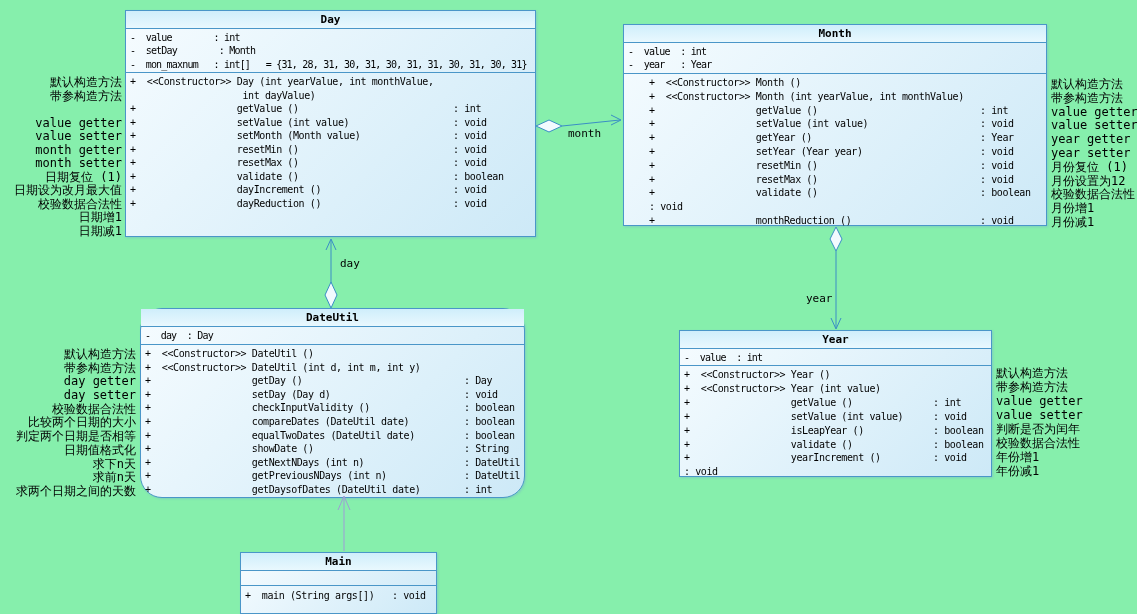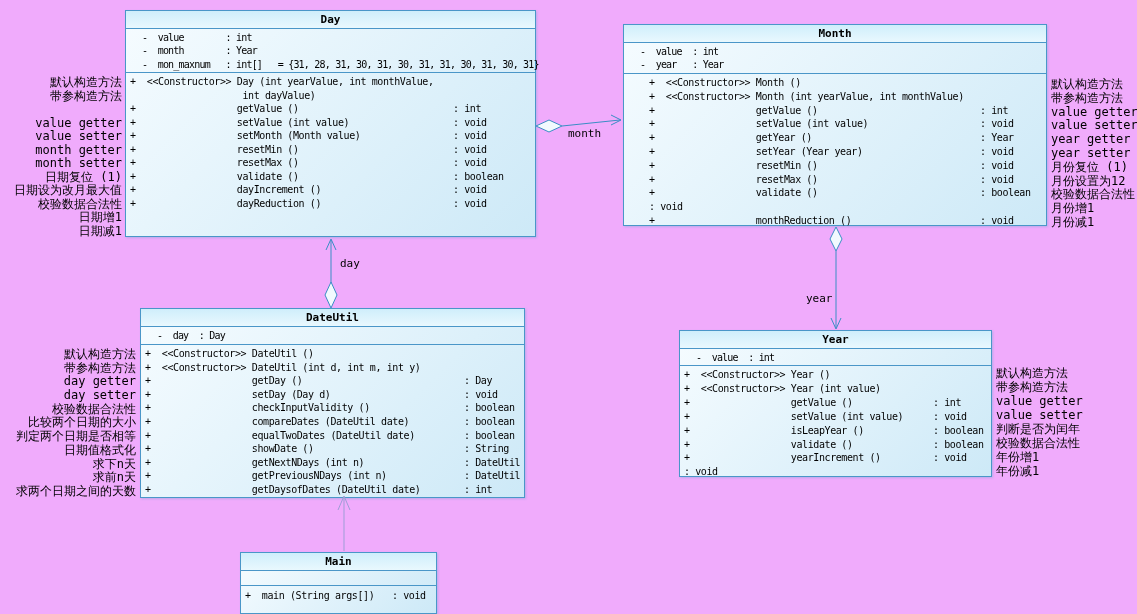--- a/index.html
+++ b/index.html
@@ -1,39 +1,39 @@
 <!DOCTYPE html>
 <html><head>
 <meta charset="utf-8">
 <style>
   html,body{margin:0;padding:0;background:#ffffff;}
   #stage{
     position:relative;width:1137px;height:614px;overflow:hidden;
-    background:#f0abfc;font-family:"DejaVu Sans Mono",monospace;
+    background:#86efac;font-family:"DejaVu Sans Mono",monospace;
   }
   
   .uml-class{
     position:absolute;border:1px solid #4a96c8;box-sizing:border-box;
     background:linear-gradient(135deg,#f6fcff 0%,#cde9f7 100%);
     box-shadow:1px 1px 2px rgba(120,170,210,.45);
     display:flex;flex-direction:column;
   }
   .uml-title{
     height:17px;border-bottom:1px solid #4a96c8;
     background:linear-gradient(to bottom,#cfeefb,#e9f8fe);
     font-size:11px;font-weight:bold;text-align:center;line-height:17px;
     color:#000;flex:0 0 auto;
   }
   .attrs{border-bottom:1px solid #4a96c8;padding:2px 4px 0 4px;box-sizing:border-box;flex:0 0 auto;}
   .methods{padding:2px 4px 0 4px;box-sizing:border-box;flex:1 1 auto;}
   .row{
     font-size:10px;line-height:13.4px;white-space:pre;color:#000;
     letter-spacing:-0.4px;display:flex;
   }
-  .attrs .row{letter-spacing:-0.8px;display:block;margin-left:12px;}
+  .attrs .row{letter-spacing:-0.8px;display:block;}
   .ml{flex:1 1 auto;white-space:pre;overflow:hidden;}
   .mr{flex:0 0 auto;white-space:pre;text-align:left;}
   [data-class="day"]      .mr{width:78px;}
   [data-class="day"]      .methods .row{line-height:13.5px;}
   [data-class="month"]    .mr{width:62px;}
   [data-class="month"]    .methods .row{line-height:13.8px;margin-left:21px;}
   [data-class="dateutil"] .mr{width:56px;}
   [data-class="dateutil"] .methods .row{line-height:13.6px;}
   [data-class="year"]     .mr{width:54px;}
   [data-class="year"]     .methods .row{line-height:13.9px;}
@@ -64,21 +64,21 @@
 </style>
 </head>
 <body>
 
 <div id="stage">
 
   <div class="uml-class" data-class="day" style="left:125px;top:10px;width:411px;height:227px;">
     <div class="uml-title">Day</div>
     <div class="attrs">
         <div class="row">-  value        : int</div>
-        <div class="row">-  month        : Year</div>
+        <div class="row">-  setDay        : Month</div>
         <div class="row">-  mon_maxnum   : int[]   = {31, 28, 31, 30, 31, 30, 31, 31, 30, 31, 30, 31}</div>
       </div>
     <div class="methods">
         <div class="row"><span class="mr"></span></div>
         <div class="row"><span class="ml">+  &lt;&lt;Constructor&gt;&gt; Day (int yearValue, int monthValue,</span><span class="mr"></span></div>
         <div class="row"><span class="ml">                    int dayValue)</span><span class="mr"></span></div>
         <div class="row"><span class="ml">+                  getValue ()</span><span class="mr">: int</span></div>
         <div class="row"><span class="ml">+                  setValue (int value)</span><span class="mr">: void</span></div>
         <div class="row"><span class="ml">+                  setMonth (Month value)</span><span class="mr">: void</span></div>
         <div class="row"><span class="ml">+                  resetMin ()</span><span class="mr">: void</span></div>
@@ -103,21 +103,21 @@
         <div class="row"><span class="ml">+                  getYear ()</span><span class="mr">: Year</span></div>
         <div class="row"><span class="ml">+                  setYear (Year year)</span><span class="mr">: void</span></div>
         <div class="row"><span class="ml">+                  resetMin ()</span><span class="mr">: void</span></div>
         <div class="row"><span class="ml">+                  resetMax ()</span><span class="mr">: void</span></div>
         <div class="row"><span class="ml">+                  validate ()</span><span class="mr">: boolean</span></div>
         <div class="row"><span class="mr">: void</span></div>
         <div class="row"><span class="ml">+                  monthReduction ()</span><span class="mr">: void</span></div>
       </div>
   </div>
 
-  <div class="uml-class" data-class="dateutil" style="left:140px;top:308px;width:385px;height:190px;">
+  <div class="uml-class" data-class="dateutil" style="left:140px;top:308px;width:385px;height:190px;border-radius:22px;">
     <div class="uml-title">DateUtil</div>
     <div class="attrs">
         <div class="row">-  day  : Day</div>
       </div>
     <div class="methods">
         <div class="row"><span class="ml">+  &lt;&lt;Constructor&gt;&gt; DateUtil ()</span><span class="mr"></span></div>
         <div class="row"><span class="ml">+  &lt;&lt;Constructor&gt;&gt; DateUtil (int d, int m, int y)</span><span class="mr"></span></div>
         <div class="row"><span class="ml">+                  getDay ()</span><span class="mr">: Day</span></div>
         <div class="row"><span class="ml">+                  setDay (Day d)</span><span class="mr">: void</span></div>
         <div class="row"><span class="ml">+                  checkInputValidity ()</span><span class="mr">: boolean</span></div>

